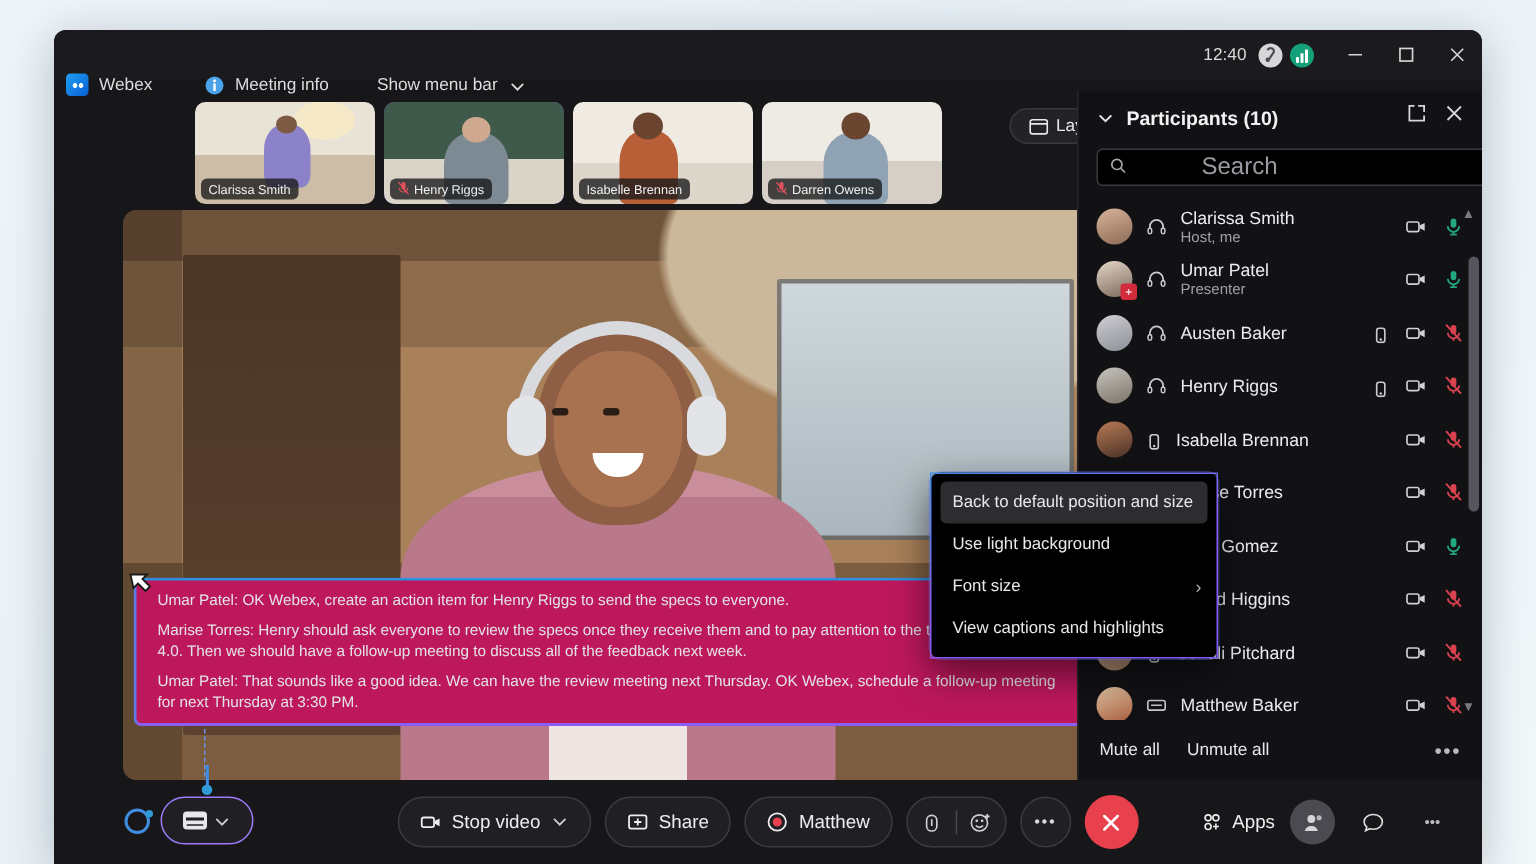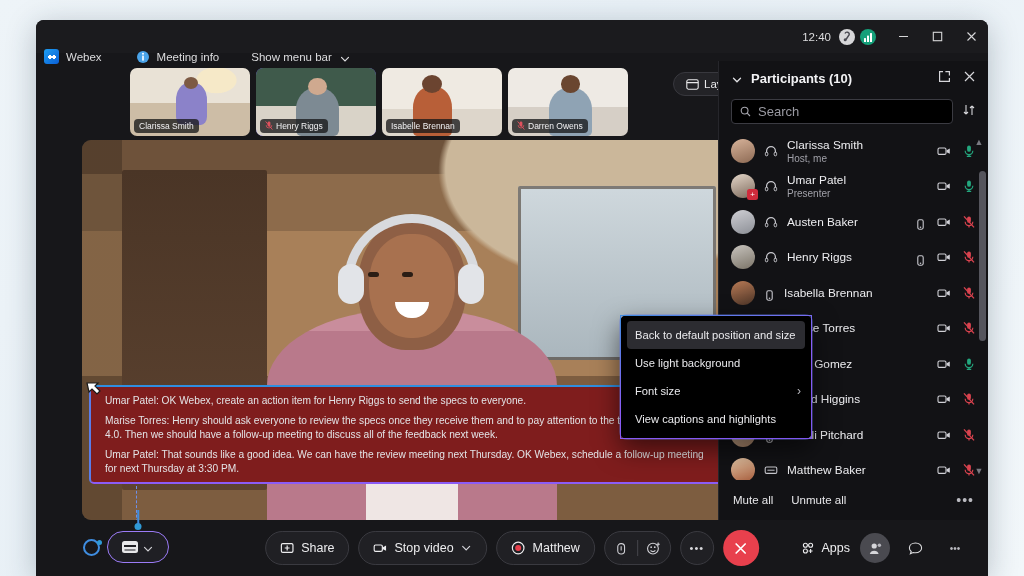--- a/index.html
+++ b/index.html
@@ -161,21 +161,21 @@
     border:9px solid #d8dade; border-bottom:none;
     border-radius:70px 70px 0 0; background:transparent;
   }
   .sp-cup{ position:absolute; top:74px; width:26px;height:40px;
     background:#e2e4e8; border-radius:13px;}
   #sp-cup-l{ left:76px;} #sp-cup-r{ left:196px;}
 
   
   #captions-panel{
     position:absolute; left:53px; top:365px; width:643px; height:99px;
-    background:#7f1d1d;
+    background:#be185d;
     border:2px solid #2f8fe0;
     border-bottom-color:#8b5cf6; border-left-color:#5a7ce8; border-right-color:#7a63ef;
     border-radius:5px;
     padding:7px 14px 6px 14px;
     overflow:hidden;
   }
   .caption-line{
     font-size:10.2px; line-height:14.6px; color:#e3e3e6; margin-bottom:5px;
   }
   .caption-line:last-child{ margin-bottom:0;}
@@ -290,21 +290,21 @@
   #pp-title{ font-size:13px; font-weight:bold; color:#f2f2f4;}
   #pp-header-actions{ margin-left:auto; display:flex; align-items:center; gap:12px;
     color:#d6d6da;}
   #pp-search-row{ display:flex; align-items:center; gap:9px; padding:4px 12px 8px 12px;}
   #pp-search{
     flex:1; height:25px; background:#000; border:1px solid #3b3b42;
     border-radius:4px; display:flex; align-items:center; gap:7px; padding:0 8px;
   }
   #pp-search input{
     flex:1; background:transparent; border:none; outline:none;
-    color:#e5e5e8; font-size:13px; font-family:"Liberation Sans", sans-serif;
+    color:#e5e5e8; font-size:16px; font-family:"Liberation Sans", sans-serif;margin-left:43px;
   }
   #pp-search input::placeholder{ color:#9a9aa2;}
   #pp-list{ position:absolute; left:0; right:0; top:72px; bottom:40px; overflow:hidden;}
   .p-row{
     height:35.5px; display:flex; align-items:center; padding:0 12px 0 12px; gap:9px;
   }
   .p-avatar{
     width:24px;height:24px;border-radius:50%; flex:none; position:relative;
     overflow:visible;
   }
@@ -894,40 +894,40 @@
   </div>
 
   <div id="toolbar">
 
     <div id="tb-center">
 
 
       <div class="tb-btn">
         <span class="ic">
           <svg viewBox="0 0 14 14">
-              <rect x="1.2" y="2.6" width="11.6" height="8.8" rx="1.4" stroke="#ededef" stroke-width="1.2" fill="none"></rect>
-              <path d="M7 4.6 V9.4 M4.6 7 H9.4" stroke="#ededef" stroke-width="1.2"></path>
-            </svg>
-        </span>
-        <span>Share</span>
-      </div>
-
-      <div class="tb-btn">
-        <span class="ic">
-          <svg viewBox="0 0 14 14">
               <rect x="1" y="4" width="8.2" height="6.4" rx="1.4" stroke="#ededef" stroke-width="1.2" fill="none"></rect>
               <path d="M9.8 6.2 L12.9 4.6 V9.8 L9.8 8.2 Z" fill="#ededef"></path>
             </svg>
         </span>
         <span>Stop video</span>
         <span class="chev">
           <svg viewBox="0 0 12 12">
               <path d="M2.5 4.3 L6 7.8 L9.5 4.3" stroke="#cfcfd4" stroke-width="1.2" fill="none" stroke-linecap="round"></path>
             </svg>
         </span>
+      </div>
+
+      <div class="tb-btn">
+        <span class="ic">
+          <svg viewBox="0 0 14 14">
+              <rect x="1.2" y="2.6" width="11.6" height="8.8" rx="1.4" stroke="#ededef" stroke-width="1.2" fill="none"></rect>
+              <path d="M7 4.6 V9.4 M4.6 7 H9.4" stroke="#ededef" stroke-width="1.2"></path>
+            </svg>
+        </span>
+        <span>Share</span>
       </div>
 
       <div class="tb-btn">
         <span class="ic">
           <svg viewBox="0 0 14 14">
               <circle cx="7" cy="7" r="5.8" stroke="#ededef" stroke-width="1.2" fill="none"></circle>
               <circle cx="7" cy="7" r="3" fill="#e8404d"></circle>
             </svg>
         </span>
         <span>Matthew</span>

